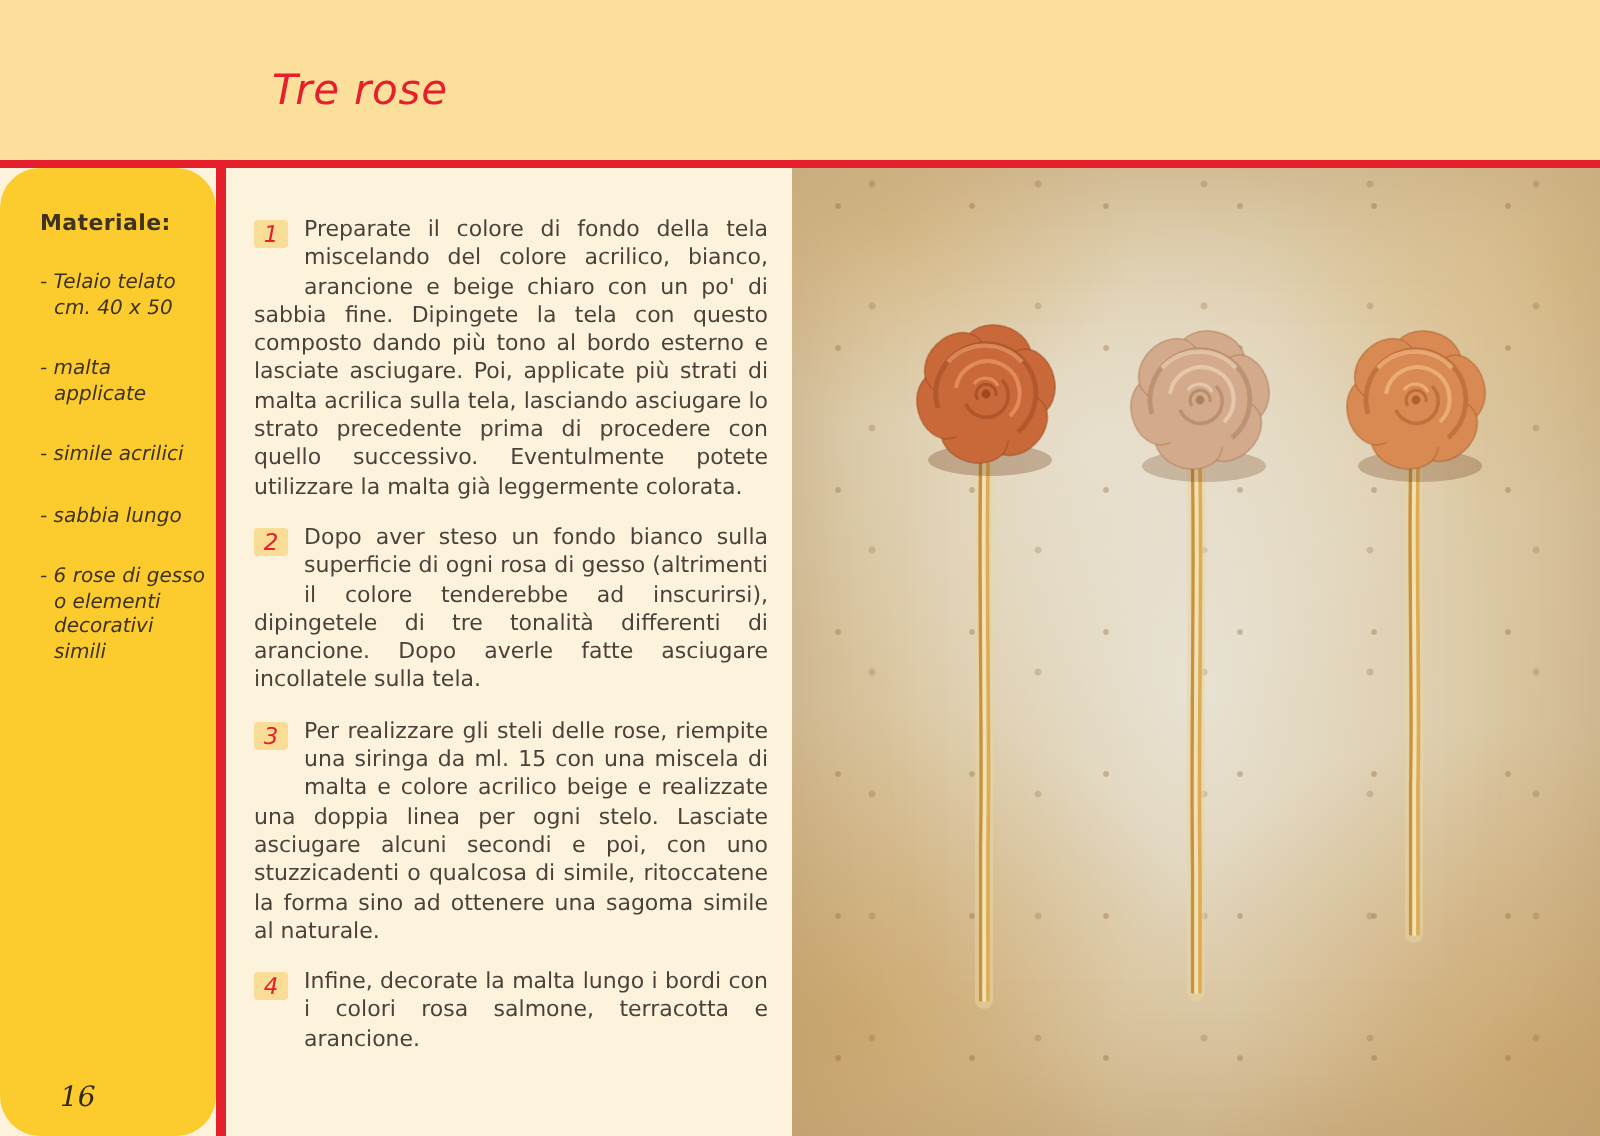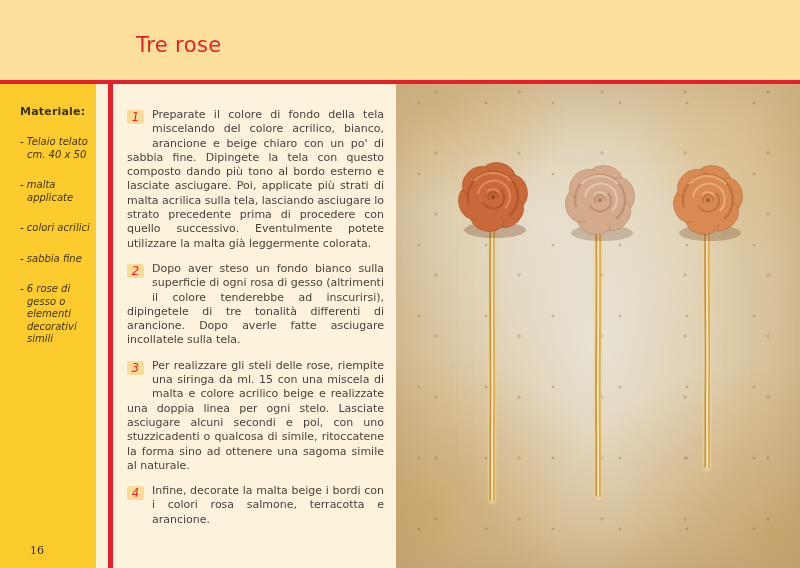--- a/index.html
+++ b/index.html
@@ -7,32 +7,32 @@
     --content-cream:#FDF3DC; --text-dark:#4A423A; --badge-yellow:#F9DD96;
     --sidebar-text:#3E3220;
   }
   *{box-sizing:border-box;}
   html,body{margin:0;padding:0;}
   body{width:800px;height:568px;font-family:"DejaVu Sans","Liberation Sans",sans-serif;}
   .page{position:relative;width:800px;height:568px;background:var(--content-cream);overflow:hidden;}
 
   .top-band{position:absolute;left:0;top:0;width:800px;height:80px;background:var(--band);}
   .title{position:absolute;left:136px;top:33px;margin:0;font-size:21px;font-weight:normal;
-         color:var(--accent-red);letter-spacing:.4px;text-align:right;}
+         font-style:italic;color:var(--accent-red);letter-spacing:.4px;text-align:right;}
 
   .hline{position:absolute;left:0;top:80px;width:800px;height:4px;background:var(--accent-red);}
   .vline{position:absolute;left:108px;top:84px;width:5px;height:484px;background:var(--accent-red);}
 
-  .sidebar{position:absolute;left:0;top:84px;width:96px;height:484px;background:var(--sidebar-yellow);
-           color:var(--sidebar-text);}
+  .sidebar{position:absolute;left:0;top:84px;width:108px;height:484px;background:var(--sidebar-yellow);
+           color:var(--sidebar-text);border-radius:20px;}
   .sidebar h2{margin:21px 0 0 20px;font-size:11px;letter-spacing:.2px;}
   .mat-list{margin:10px 4px 0 20px;font-style:italic;font-size:10px;line-height:12.5px;}
   .mat-item{padding-left:7px;text-indent:-7px;margin-bottom:1px;margin-top:18px;}
   .page-num{position:absolute;left:30px;bottom:11px;font-family:"DejaVu Serif","Liberation Serif",serif;
-            font-size:11px;color:#33291A;}
+            font-style:italic;font-size:14px;color:#33291A;}
 
   .content{position:absolute;left:113px;top:84px;width:283px;height:484px;background:var(--content-cream);}
   .steps{padding:24px 12px 0 14px;}
   .step{margin-bottom:11px;}
   .step::after{content:"";display:block;clear:both;}
   .step-num{float:left;width:17px;height:14px;margin:2px 8px 15px 0;background:var(--badge-yellow);
             color:var(--accent-red);font-style:italic;font-size:11.5px;line-height:14px;
             text-align:center;border-radius:2px;}
   .step-text{margin:0;font-size:11px;line-height:14.3px;text-align:justify;color:var(--text-dark);}
 
@@ -63,22 +63,22 @@
   <div class="top-band">
     <h1 class="title">Tre rose</h1>
   </div>
   <div class="hline"></div>
 
   <aside class="sidebar">
     <h2>Materiale:</h2>
     <div class="mat-list">
       <div class="mat-item">- Telaio telato cm. 40 x 50</div>
       <div class="mat-item">- malta applicate</div>
-      <div class="mat-item">- colori acrilici</div>
-      <div class="mat-item">- sabbia fine</div>
+      <div class="mat-item">- simile acrilici</div>
+      <div class="mat-item">- sabbia lungo</div>
       <div class="mat-item">- 6 rose di gesso o elementi decorativi simili</div>
     </div>
     <div class="page-num">16</div>
   </aside>
   <div class="vline"></div>
 
   <main class="content">
     <div class="steps">
       <section class="step">
         <span class="step-num">1</span>
@@ -87,21 +87,21 @@
       <section class="step">
         <span class="step-num">2</span>
         <p class="step-text">Dopo aver steso un fondo bianco sulla superficie di ogni rosa di gesso (altrimenti il colore tenderebbe ad inscurirsi), dipingetele di tre tonalità differenti di arancione. Dopo averle fatte asciugare incollatele sulla tela.</p>
       </section>
       <section class="step">
         <span class="step-num">3</span>
         <p class="step-text">Per realizzare gli steli delle rose, riempite una siringa da ml. 15 con una miscela di malta e colore acrilico beige e realizzate una doppia linea per ogni stelo. Lasciate asciugare alcuni secondi e poi, con uno stuzzicadenti o qualcosa di simile, ritoccatene la forma sino ad ottenere una sagoma simile al naturale.</p>
       </section>
       <section class="step">
         <span class="step-num">4</span>
-        <p class="step-text">Infine, decorate la malta beige i bordi con i colori rosa salmone, terracotta e arancione.</p>
+        <p class="step-text">Infine, decorate la malta lungo i bordi con i colori rosa salmone, terracotta e arancione.</p>
       </section>
     </div>
   </main>
 
   <figure class="photo">
     <div class="speckle"></div>
     <svg class="art" width="404" height="484" viewBox="0 0 404 484">
 
       <g fill="none" stroke-linecap="round">
         <path d="M96,148 C95,210 97,280 96,340 C96,380 96,400 96,416" stroke-width="9" stroke="rgba(233,213,160,0.55)"></path>

